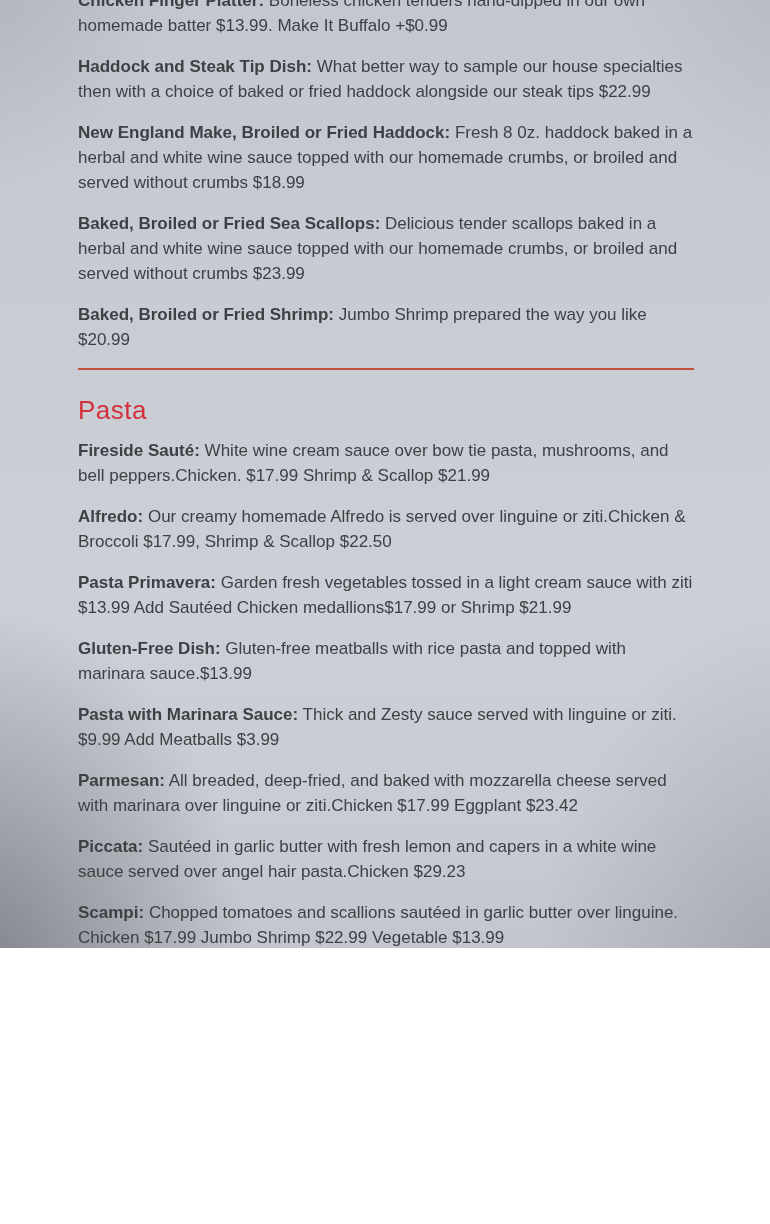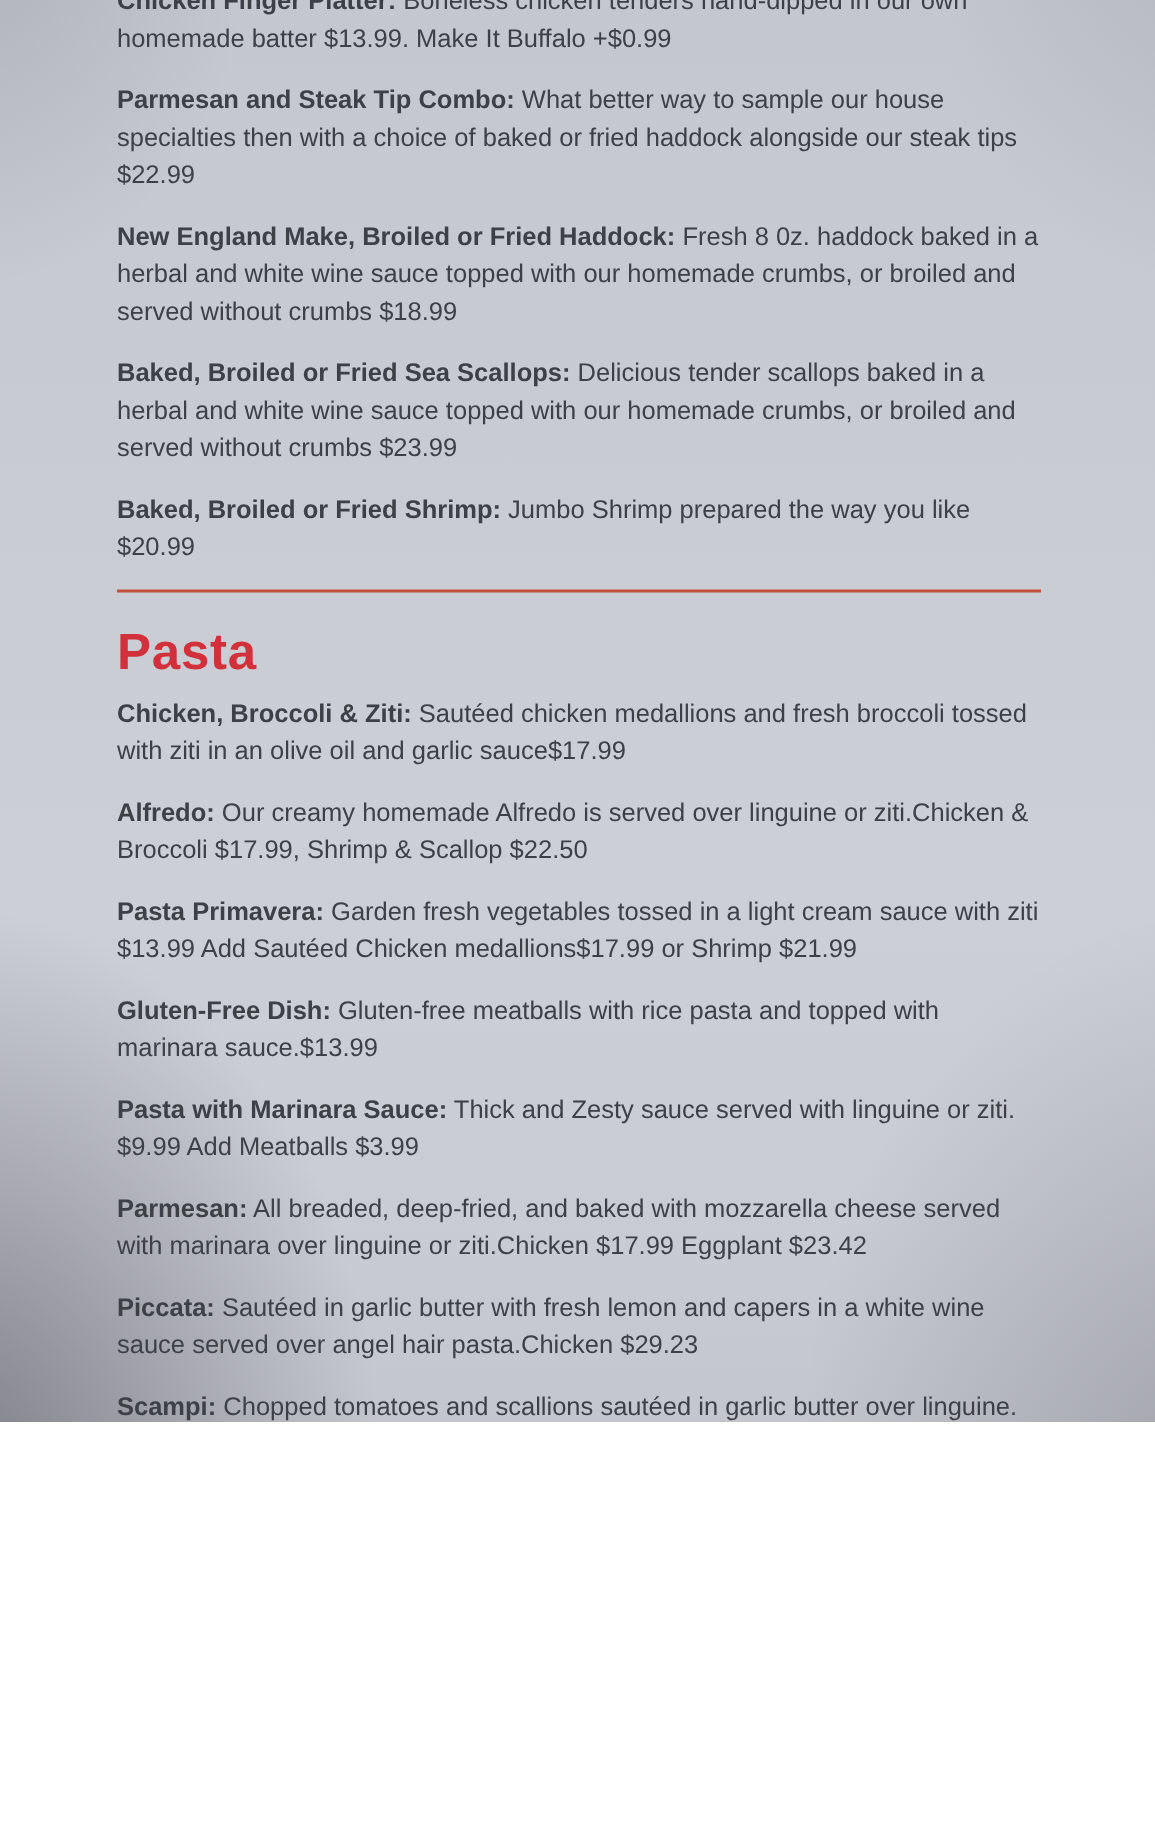--- a/index.html
+++ b/index.html
@@ -38,49 +38,49 @@
   .menu-item strong{ font-weight:700; }
   .divider{
     border:none;
     height:2px;
     width:100%;
     background:var(--divider);
     margin:13px 0 24px 0;
   }
   .section-title{
     margin:0 0 12px 0;
-    font-size:34px;
+    font-size:26px;
     line-height:32px;
-    font-weight:700;
+    font-weight:400;
     color:var(--accent);
     letter-spacing:0.5px;
   }
 </style>
 </head>
 <body>
 
 <div class="page">
   <div class="content">
 
     <section>
       <div id="seafood-items">
           <p class="menu-item"><strong>Chicken Finger Platter:</strong> <span>Boneless chicken tenders hand-dipped in our own homemade batter $13.99. Make It Buffalo +$0.99</span></p>
-          <p class="menu-item"><strong>Parmesan and Steak Tip Combo:</strong> <span>What better way to sample our house specialties then with a choice of baked or fried haddock alongside our steak tips $22.99</span></p>
+          <p class="menu-item"><strong>Haddock and Steak Tip Dish:</strong> <span>What better way to sample our house specialties then with a choice of baked or fried haddock alongside our steak tips $22.99</span></p>
           <p class="menu-item"><strong>New England Make, Broiled or Fried Haddock:</strong> <span>Fresh 8 0z. haddock baked in a herbal and white wine sauce topped with our homemade crumbs, or broiled and served without crumbs $18.99</span></p>
           <p class="menu-item"><strong>Baked, Broiled or Fried Sea Scallops:</strong> <span>Delicious tender scallops baked in a herbal and white wine sauce topped with our homemade crumbs, or broiled and served without crumbs $23.99</span></p>
           <p class="menu-item"><strong>Baked, Broiled or Fried Shrimp:</strong> <span>Jumbo Shrimp prepared the way you like $20.99</span></p>
         </div>
     </section>
 
     <hr class="divider">
 
     <section>
       <h2 class="section-title">Pasta</h2>
       <div id="pasta-items">
-          <p class="menu-item"><strong>Chicken, Broccoli &amp; Ziti:</strong> <span>Sautéed chicken medallions and fresh broccoli tossed with ziti in an olive oil and garlic sauce$17.99</span></p>
+          <p class="menu-item"><strong>Fireside Sauté:</strong> <span>White wine cream sauce over bow tie pasta, mushrooms, and bell peppers.Chicken. $17.99 Shrimp &amp; Scallop $21.99</span></p>
           <p class="menu-item"><strong>Alfredo:</strong> <span>Our creamy homemade Alfredo is served over linguine or ziti.Chicken &amp; Broccoli $17.99, Shrimp &amp; Scallop $22.50</span></p>
           <p class="menu-item"><strong>Pasta Primavera:</strong> <span>Garden fresh vegetables tossed in a light cream sauce with ziti $13.99 Add Sautéed Chicken medallions$17.99 or Shrimp $21.99</span></p>
           <p class="menu-item"><strong>Gluten-Free Dish:</strong> <span>Gluten-free meatballs with rice pasta and topped with marinara sauce.$13.99</span></p>
           <p class="menu-item"><strong>Pasta with Marinara Sauce:</strong> <span>Thick and Zesty sauce served with linguine or ziti. $9.99 Add Meatballs $3.99</span></p>
           <p class="menu-item"><strong>Parmesan:</strong> <span>All breaded, deep-fried, and baked with mozzarella cheese served with marinara over linguine or ziti.Chicken $17.99 Eggplant $23.42</span></p>
           <p class="menu-item"><strong>Piccata:</strong> <span>Sautéed in garlic butter with fresh lemon and capers in a white wine sauce served over angel hair pasta.Chicken $29.23</span></p>
           <p class="menu-item"><strong>Scampi:</strong> <span>Chopped tomatoes and scallions sautéed in garlic butter over linguine. Chicken $17.99 Jumbo Shrimp $22.99 Vegetable $13.99</span></p>
         </div>
     </section>
 

